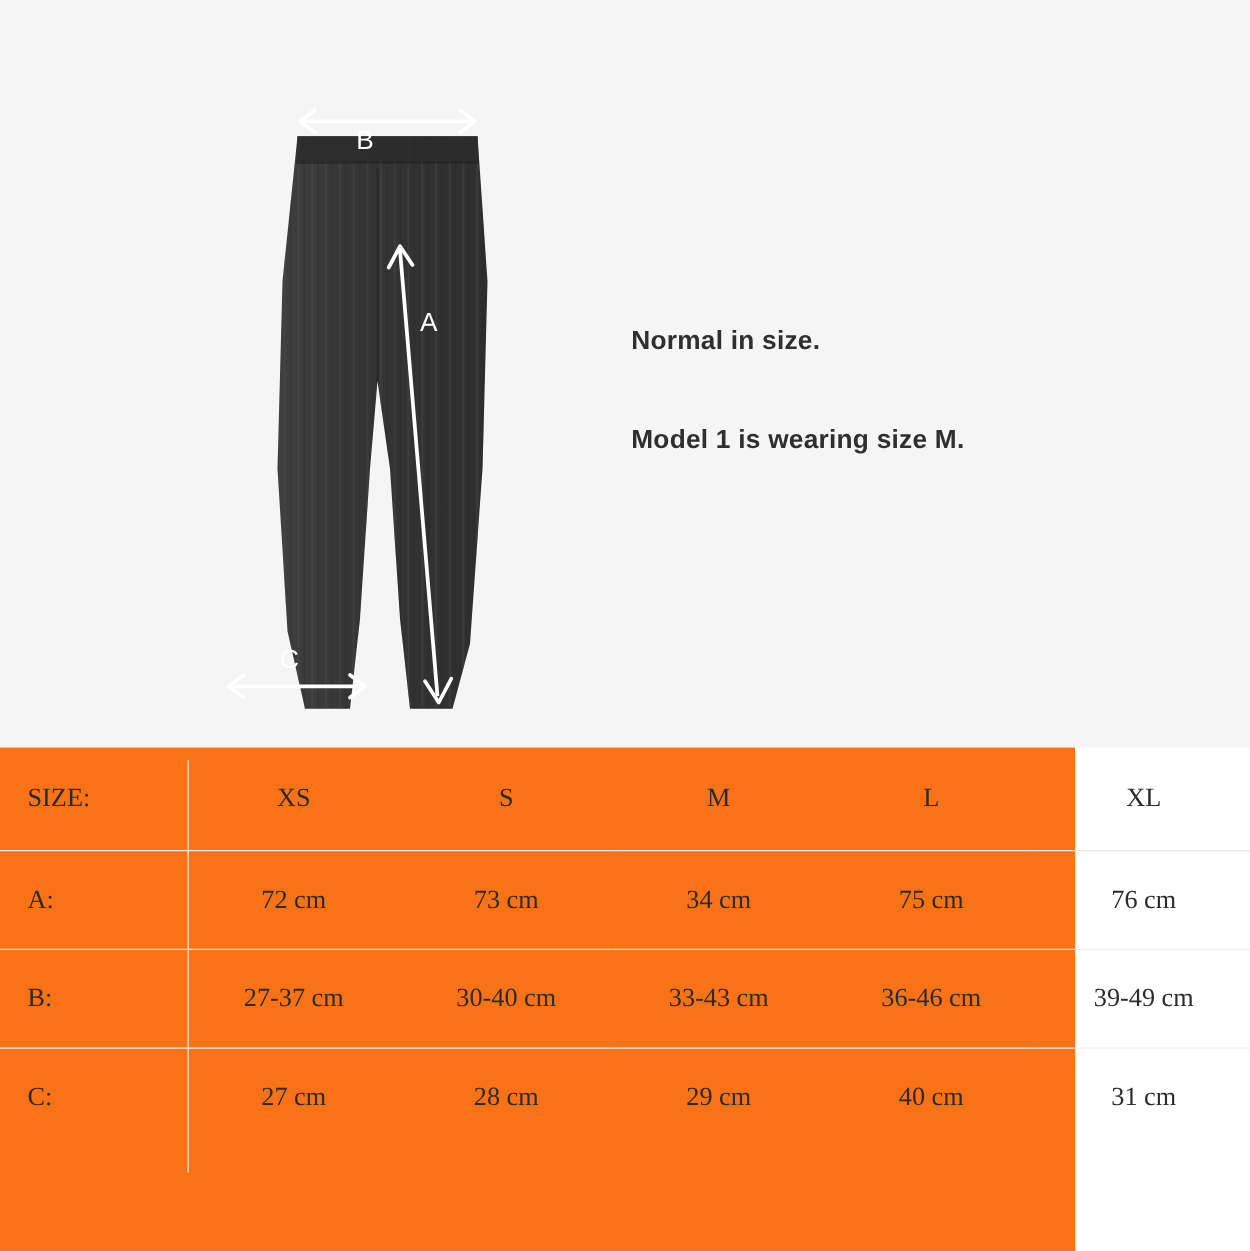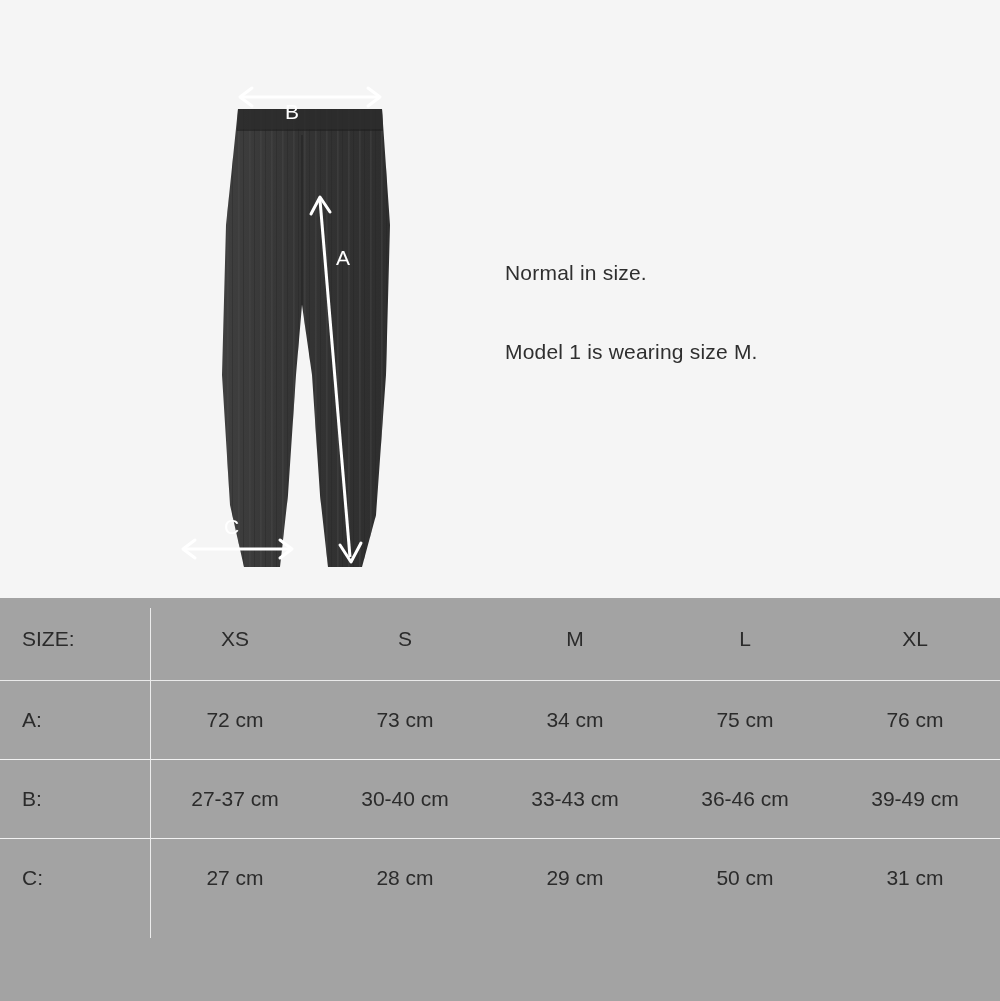--- a/index.html
+++ b/index.html
@@ -40,31 +40,32 @@
     position: absolute;
     left: 505px;
     top: 262px;
     width: 420px;
   }
   .note-line {
     font-size: 21px;
     line-height: 1.0;
     color: #2f2f2f;
     letter-spacing: 0.2px;
-    font-weight: 400;
+    font-weight: 700;
   }
   .note-gap { height: 38px; }
   .note-line.second { margin-bottom: 14px; margin-top: 20px; }
 
   
   .table-area {
     position: relative;
-    width: 1000px;
+    width: 860px;
     height: 403px;
-    background: #a3a3a3;
+    background: #f97316;
+    font-family: Liberation Serif, serif;
   }
   table.size-table {
     width: 1000px;
     border-collapse: collapse;
     table-layout: fixed;
   }
   table.size-table th,
   table.size-table td {
     border: none;
     padding: 0;
@@ -186,20 +187,20 @@
           <td class="col-size">30-40 cm</td>
           <td class="col-size">33-43 cm</td>
           <td class="col-size">36-46 cm</td>
           <td class="col-size">39-49 cm</td>
         </tr>
         <tr class="data-row last-row">
           <td class="col-label label-cell">C:</td>
           <td class="col-size">27 cm</td>
           <td class="col-size">28 cm</td>
           <td class="col-size">29 cm</td>
-          <td class="col-size">50 cm</td>
+          <td class="col-size">40 cm</td>
           <td class="col-size">31 cm</td>
         </tr>
       </tbody>
     </table>
   </div>
 
 </div>
 
 </body></html>

